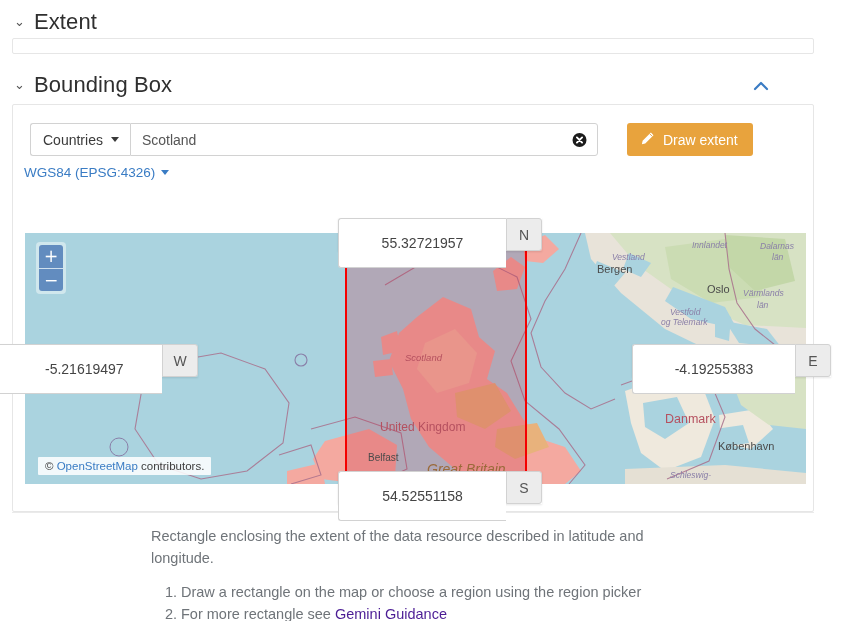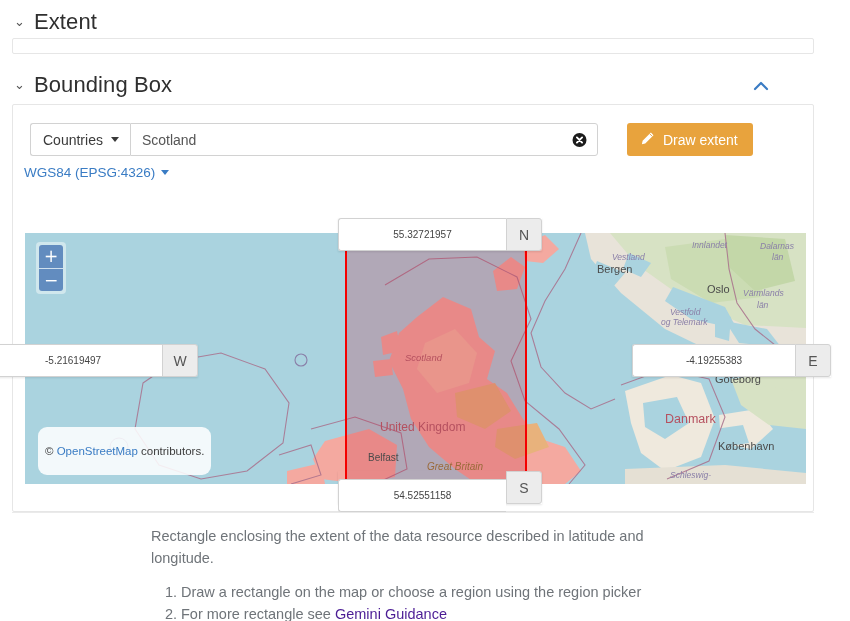--- a/index.html
+++ b/index.html
@@ -161,24 +161,24 @@
     cursor: pointer;
     font-family: "DejaVu Sans", sans-serif;
   }
   .zoom-btn.top { border-radius: 3px 3px 0 0; }
   .zoom-btn.bot { border-radius: 0 0 3px 3px; border-top: 1px solid #cfe0ee; }
 
   .attrib {
     position: absolute;
     left: 13px; bottom: 9px;
     background: rgba(255,255,255,0.86);
-    padding: 18px 7px;
+    padding: 3px 7px;
     font-size: 11.5px;
     color: #3d3d3d;
-    border-radius: 9px;
+    border-radius: 1px;
     z-index: 30;
     white-space: nowrap;
   }
   .attrib a { color: #3a7cc4; text-decoration: none; }
 
   
   .sel-rect {
     position: absolute;
     left: 320px; top: -10px;
     width: 182px; height: 272px;
@@ -190,44 +190,44 @@
 
   
   .coord {
     position: absolute;
     display: flex;
     height: 33px;
     z-index: 40;
     box-shadow: 0 1px 2px rgba(0,0,0,0.10);
   }
   .coord input {
-    height: 33px;
+    height: 50px;
     border: 1px solid #d2d2d2;
     border-right: none;
     border-radius: 3px 0 0 3px;
     background: #fff;
     text-align: center;
-    font-size: 10px;
+    font-size: 14px;
     color: #444;
     font-family: "Liberation Sans", sans-serif;
     outline: none;
   }
   .coord .suffix {
     width: 36px; height: 33px;
     border: 1px solid #d2d2d2;
     border-radius: 0 3px 3px 0;
     background: #ececec;
     color: #555;
     font-size: 14px;
     display: flex; align-items: center; justify-content: center;
   }
   .coord.n { left: 338px; top: 218px; }
   .coord.n input { width: 168px; }
   .coord.s { left: 338px; top: 471px; }
-  .coord.s input { width: 168px; margin-top: 8px; }
+  .coord.s input { width: 168px; }
   .coord.w { left: -6px; top: 344px; }
   .coord.w input { width: 168px; text-align: left; padding-left: 50px; }
   .coord.e { left: 632px; top: 344px; }
   .coord.e input { width: 163px; }
 
   
   .divider {
     position: absolute;
     left: 12px; top: 512px;
     width: 802px;
@@ -367,21 +367,21 @@
 
       <circle cx="703" cy="290" r="0" fill="none"></circle>
     </svg>
 
     <div class="sel-rect"></div>
 
     <div id="map-labels">
         <div class="map-label" style="left: 380px; top: 119px; font-size: 9.5px; color: rgb(181, 80, 95); font-style: italic; z-index: 20;">Scotland</div>
         <div class="map-label" style="left: 355px; top: 187px; font-size: 12px; color: rgb(181, 80, 95); font-style: normal; z-index: 20;">United Kingdom</div>
         <div class="map-label" style="left: 343px; top: 219px; font-size: 10px; color: rgb(74, 74, 74); font-style: normal; z-index: 20;">Belfast</div>
-        <div class="map-label" style="left: 402px; top: 228px; font-size: 10px; color: rgb(154, 106, 58); font-style: italic; z-index: 20;">Great Britain</div>
+        <div class="map-label" style="left: 402px; top: 228px; font-size: 14px; color: rgb(154, 106, 58); font-style: italic; z-index: 20; text-decoration: underline;">Great Britain</div>
         <div class="map-label" style="left: 572px; top: 30px; font-size: 11px; color: rgb(74, 74, 74); font-style: normal; z-index: 20;">Bergen</div>
         <div class="map-label" style="left: 587px; top: 19px; font-size: 8.5px; color: rgb(138, 127, 168); font-style: italic; z-index: 20;">Vestland</div>
         <div class="map-label" style="left: 667px; top: 7px; font-size: 8.5px; color: rgb(138, 127, 168); font-style: italic; z-index: 20;">Innlandet</div>
         <div class="map-label" style="left: 735px; top: 8px; font-size: 8.5px; color: rgb(138, 127, 168); font-style: italic; z-index: 20;">Dalarnas</div>
         <div class="map-label" style="left: 747px; top: 19px; font-size: 8.5px; color: rgb(138, 127, 168); font-style: italic; z-index: 20;">län</div>
         <div class="map-label" style="left: 682px; top: 50px; font-size: 11px; color: rgb(74, 74, 74); font-style: normal; z-index: 20;">Oslo</div>
         <div class="map-label" style="left: 718px; top: 55px; font-size: 8.5px; color: rgb(138, 127, 168); font-style: italic; z-index: 20;">Värmlands</div>
         <div class="map-label" style="left: 732px; top: 67px; font-size: 8.5px; color: rgb(138, 127, 168); font-style: italic; z-index: 20;">län</div>
         <div class="map-label" style="left: 645px; top: 74px; font-size: 8.5px; color: rgb(138, 127, 168); font-style: italic; z-index: 20;">Vestfold</div>
         <div class="map-label" style="left: 636px; top: 84px; font-size: 8.5px; color: rgb(138, 127, 168); font-style: italic; z-index: 20;">og Telemark</div>

